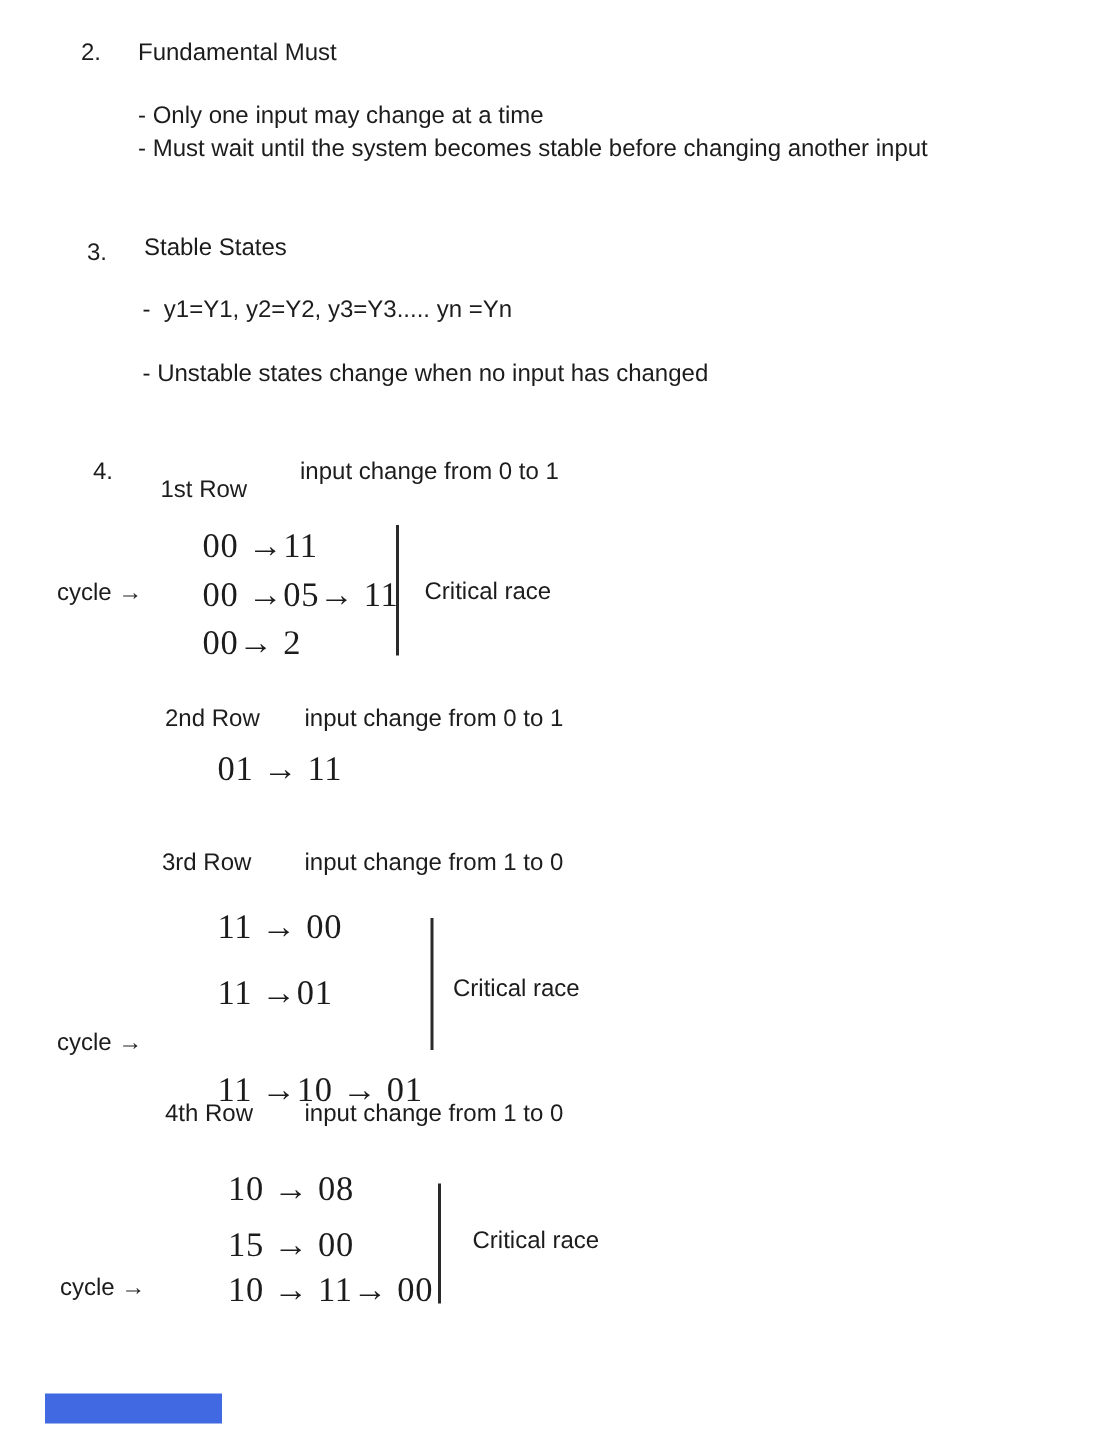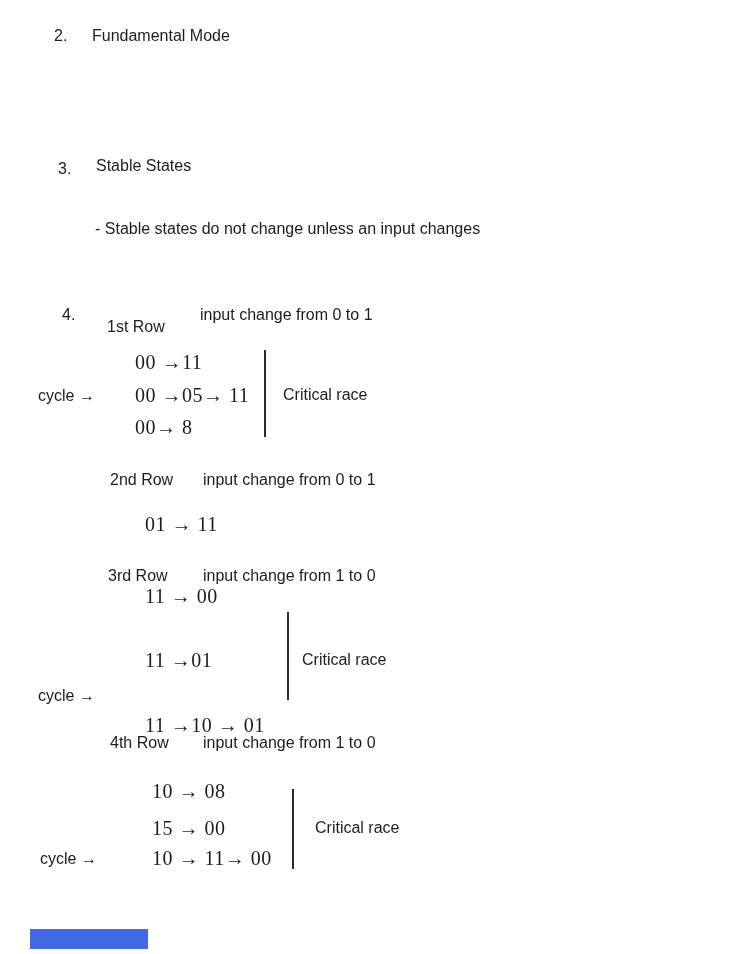--- a/index.html
+++ b/index.html
@@ -13,21 +13,21 @@
     color: #1c1c1c;
   }
   .t {
     position: absolute;
     white-space: pre;
     line-height: 1.25;
   }
   .sans  { font-family: "Liberation Sans", sans-serif; font-size: 16px; }
   .serif {
     font-family: "Liberation Serif", serif;
-    font-size: 20px;
+    font-size: 23px;
     letter-spacing: 0.5px;
   }
   .vbar {
     position: absolute;
     width: 2px;
     background: #2a2a2a;
   }
   .accent-bar {
     position: absolute;
     left: 30px;
@@ -36,45 +36,48 @@
     height: 20px;
     background: #4169e1;
   }
 </style>
 </head>
 <body>
 
 <div class="page">
 
   <span class="t sans" style="left:54px; top:26px">2.</span>
-  <span class="t sans" style="left:92px; top:26px">Fundamental Mode</span>
+  <span class="t sans" style="left:92px; top:26px">Fundamental Must</span>
+  <span class="t sans" style="left:92px; top:68px">- Only one input may change at a time</span>
+  <span class="t sans" style="left:92px; top:90px">- Must wait until the system becomes stable before changing another input</span>
 
   <span class="t sans" style="left:58px; top:159px">3.</span>
   <span class="t sans" style="left:96px; top:156px">Stable States</span>
-  <span class="t sans" style="left:95px; top:219px">- Stable states do not change unless an input changes</span>
+  <span class="t sans" style="left:95px; top:197px">-  y1=Y1, y2=Y2, y3=Y3..... yn =Yn</span>
+  <span class="t sans" style="left:95px; top:240px">- Unstable states change when no input has changed</span>
 
   <span class="t sans" style="left:62px;  top:305px">4.</span>
   <span class="t sans" style="left:107px; top:317px">1st Row</span>
   <span class="t sans" style="left:200px; top:305px">input change from 0 to 1</span>
 
   <span class="t serif" style="left:135px; top:350px">00 →11</span>
   <span class="t sans" style="left:38px;  top:386px">cycle →</span>
   <span class="t serif" style="left:135px; top:383px">00 →05→ 11</span>
-  <span class="t serif" style="left:135px; top:415px">00→ 8</span>
+  <span class="t serif" style="left:135px; top:415px">00→ 2</span>
   <div class="vbar" style="left:264px; top:350px; height:87px"></div>
   <span class="t sans" style="left:283px; top:385px">Critical race</span>
 
   <span class="t sans" style="left:110px; top:470px">2nd Row</span>
   <span class="t sans" style="left:203px; top:470px">input change from 0 to 1</span>
-  <span class="t serif" style="left:145px; top:512px">01 → 11</span>
+  <span class="t serif" style="left:145px; top:499px">01 → 11</span>
 
   <span class="t sans" style="left:108px; top:566px">3rd Row</span>
   <span class="t sans" style="left:203px; top:566px">input change from 1 to 0</span>
 
-  <span class="t serif" style="left:145px; top:584px">11 → 00</span>
+  <span class="t serif" style="left:145px; top:604px">11 → 00</span>
   <span class="t serif" style="left:145px; top:648px">11 →01</span>
   <span class="t sans" style="left:38px;  top:686px">cycle →</span>
   <span class="t serif" style="left:145px; top:713px">11 →10 → 01</span>
   <div class="vbar" style="left:287px; top:612px; height:88px"></div>
   <span class="t sans" style="left:302px; top:650px">Critical race</span>
 
   <span class="t sans" style="left:110px; top:733px">4th Row</span>
   <span class="t sans" style="left:203px; top:733px">input change from 1 to 0</span>
 
   <span class="t serif" style="left:152px; top:779px">10 → 08</span>

